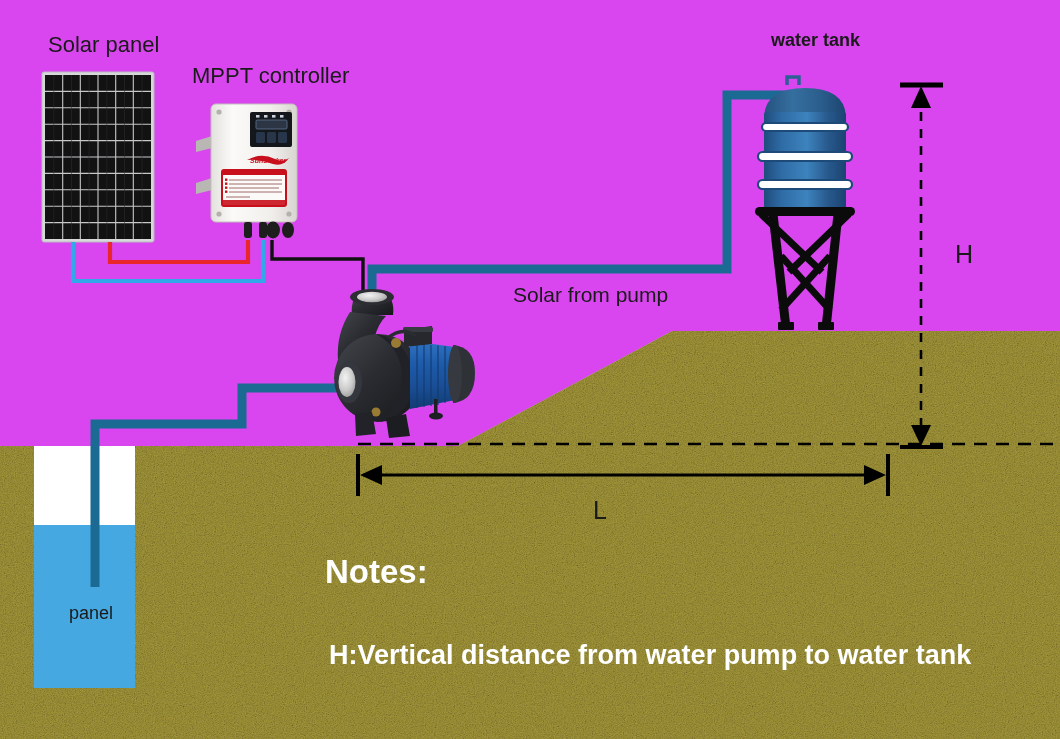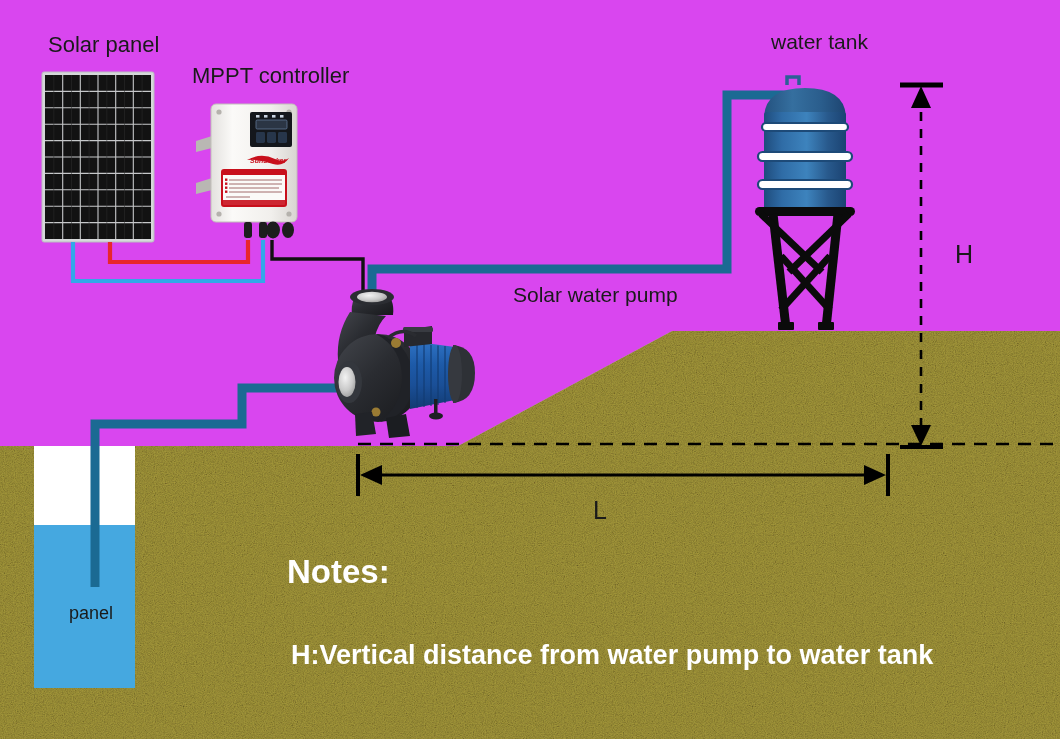--- a/index.html
+++ b/index.html
@@ -26,32 +26,33 @@
     height: 739px;
   }
   .lbl {
     position: absolute;
     color: #1a1a1a;
     white-space: nowrap;
     font-family: "Liberation Sans", sans-serif;
   }
   #label-solar-panel   { left: 48px;  top: 32px;  font-size: 22px; }
   #label-mppt          { left: 192px; top: 63px;  font-size: 22px; }
-  #label-water-tank    { left: 771px; top: 30px;  font-size: 21px; }
+  #label-water-tank    { left: 771px; top: 30px;  font-size: 18px; font-weight: bold; }
   #label-solar-pump    { left: 513px; top: 283px; font-size: 21px; }
   #label-water-well    { left: 69px;  top: 603px; font-size: 18px; }
   #label-dim-h         { left: 955px; top: 240px; font-size: 25px; }
   #label-dim-l         { left: 593px; top: 496px; font-size: 25px; }
 
   .notes {
     position: absolute;
     color: #ffffff;
     white-space: nowrap;
     font-family: "Liberation Sans", sans-serif;
     font-weight: bold;
+    margin-left: 38px;
   }
   #notes-title { left: 287px; top: 553px; font-size: 33px; }
   #notes-l     { left: 291px; top: 600px; font-size: 27px; }
   #notes-h     { left: 291px; top: 640px; font-size: 27px; }
 </style>
 </head>
 <body>
 
 <div id="stage">
 
@@ -322,21 +323,21 @@
     </g>
 
   </svg>
 
   <div class="lbl" id="label-solar-panel">Solar panel</div>
 
   <div class="lbl" id="label-mppt">MPPT controller</div>
 
   <div class="lbl" id="label-water-tank">water tank</div>
 
-  <div class="lbl" id="label-solar-pump">Solar water pump</div>
+  <div class="lbl" id="label-solar-pump">Solar from pump</div>
 
   <div class="lbl" id="label-water-well">panel</div>
 
   <div class="lbl" id="label-dim-h">H</div>
 
   <div class="lbl" id="label-dim-l">L</div>
 
   <div class="notes" id="notes-title">Notes:</div>
 
 

